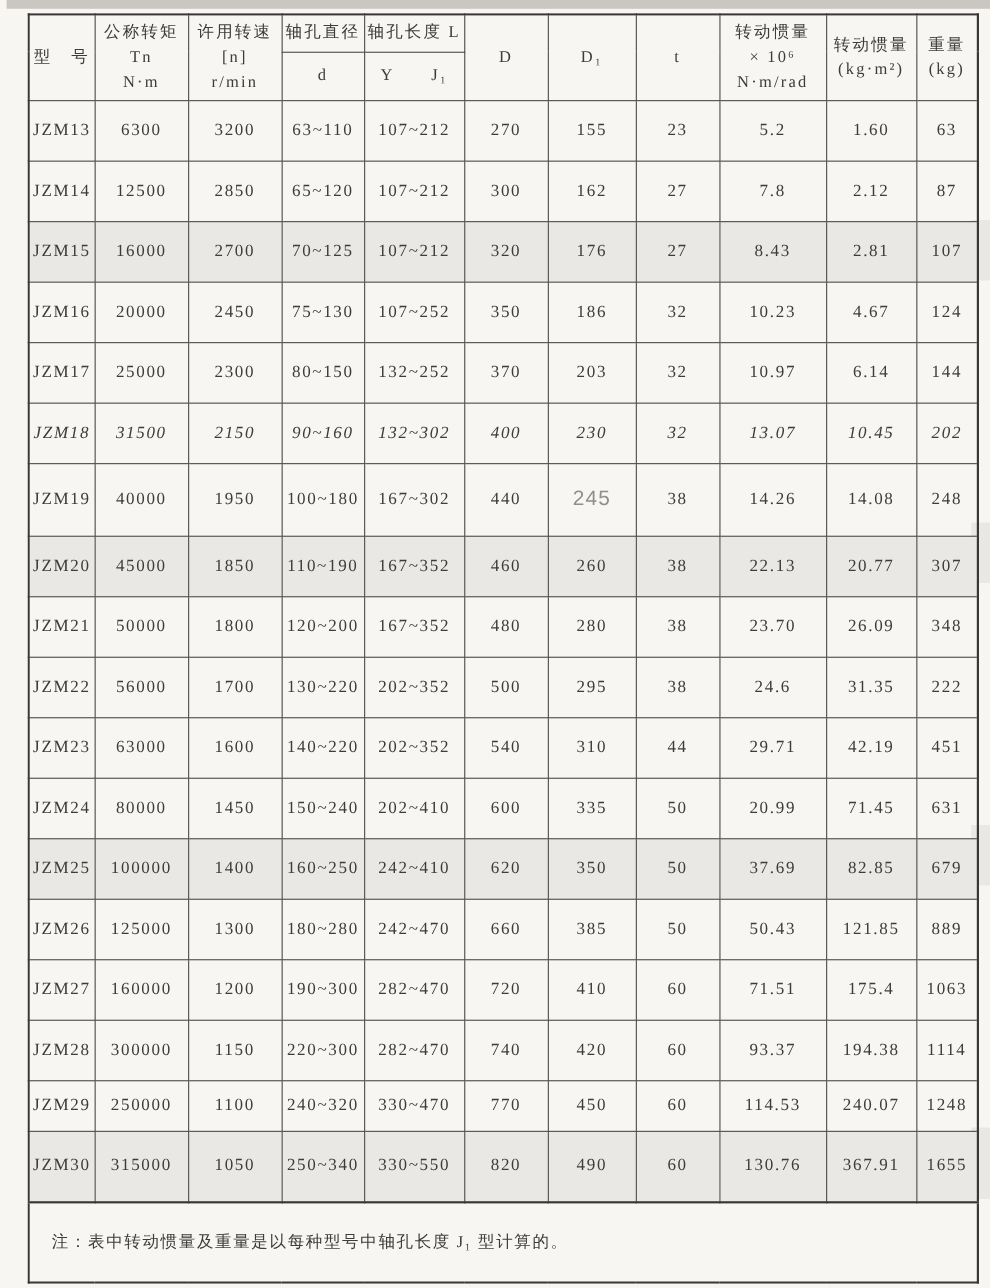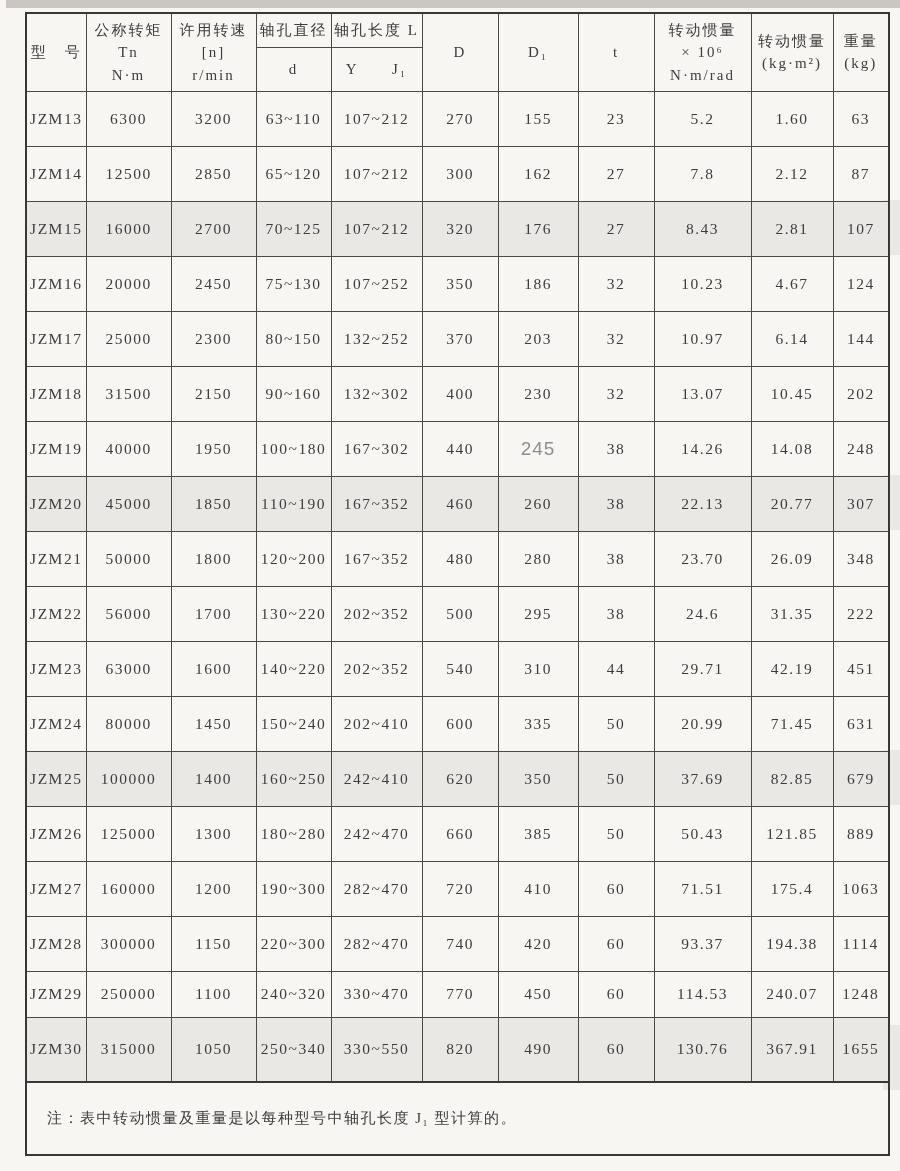--- a/index.html
+++ b/index.html
@@ -176,34 +176,34 @@
           <td>2300</td>
           <td>80~150</td>
           <td>132~252</td>
           <td>370</td>
           <td>203</td>
           <td>32</td>
           <td>10.97</td>
           <td>6.14</td>
           <td>144</td>
         </tr>
-        <tr style="height: 55px;">
+        <tr style="height: 55px; font-style: italic;">
           <td>JZM18</td>
           <td>31500</td>
           <td>2150</td>
           <td>90~160</td>
           <td>132~302</td>
           <td>400</td>
           <td>230</td>
           <td>32</td>
           <td>13.07</td>
           <td>10.45</td>
           <td>202</td>
         </tr>
-        <tr style="height: 55px; padding-left: 48px;">
+        <tr style="height: 66px; padding-left: 48px;">
           <td>JZM19</td>
           <td>40000</td>
           <td>1950</td>
           <td>100~180</td>
           <td>167~302</td>
           <td>440</td>
           <td class="patched">245</td>
           <td>38</td>
           <td>14.26</td>
           <td>14.08</td>

